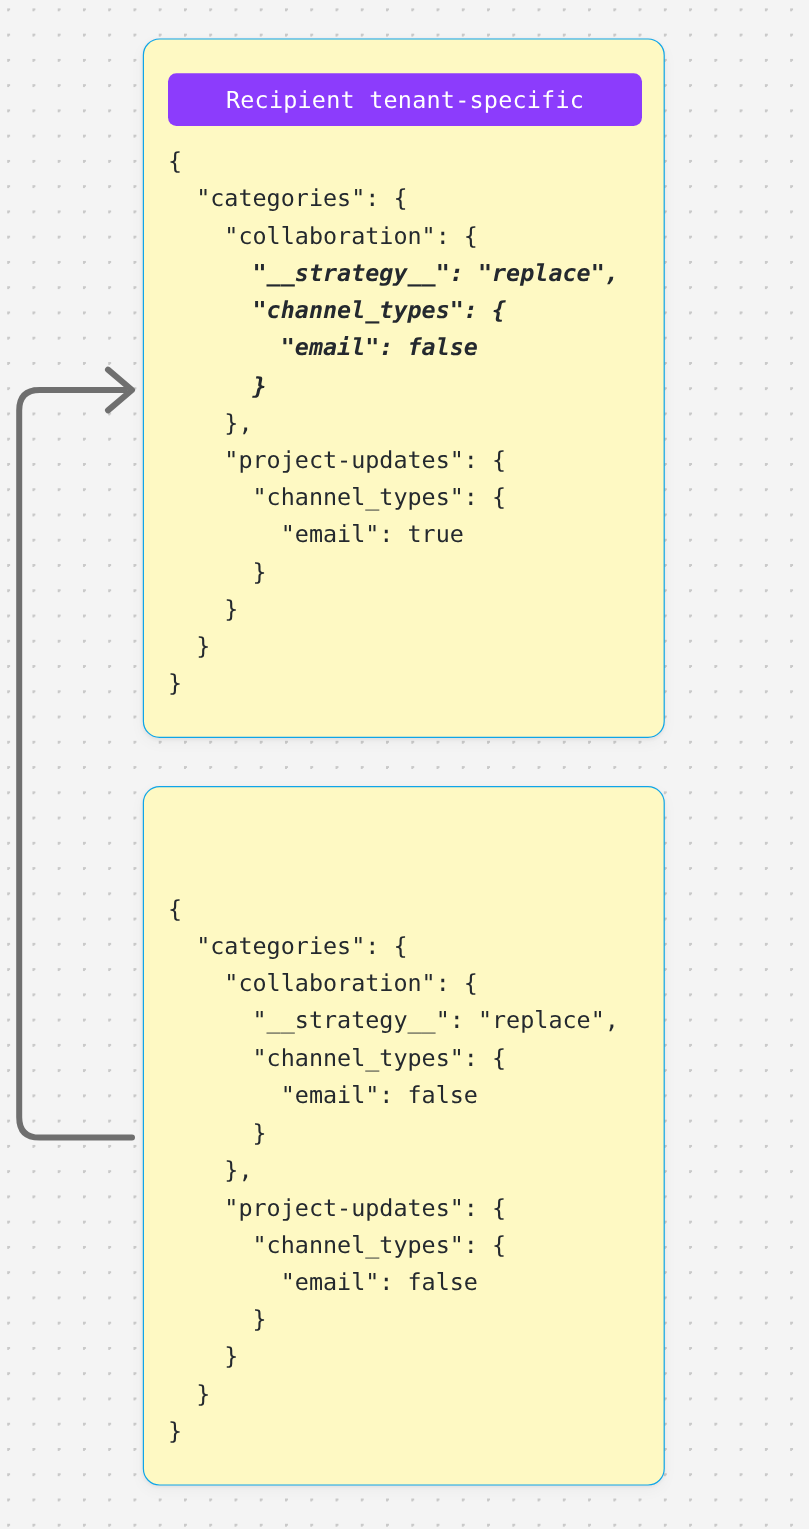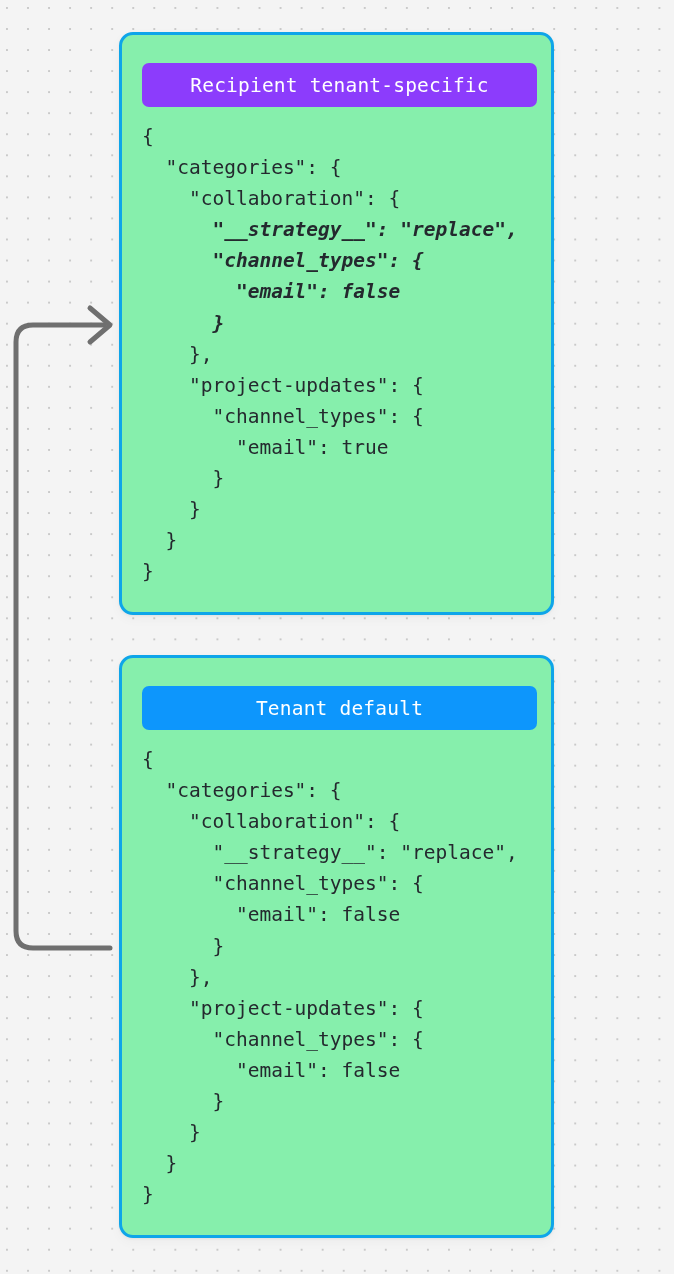--- a/index.html
+++ b/index.html
@@ -31,23 +31,23 @@
     top: 0;
     width: 674px;
     height: 1274px;
     pointer-events: none;
   }
 
   
   .card {
     position: absolute;
     box-sizing: border-box;
-    background: #86efac;
+    background: #fef9c3;
     border-radius: 14px;
-    border: 3px solid #0ea5e9;
+    border: 1px solid #0ea5e9;
     box-shadow: 0 1px 3px rgba(0,0,0,0.055), 0 4px 12px rgba(0,0,0,0.035);
   }
   #card-recipient {
     left: 119px;
     top: 32px;
     width: 435px;
     height: 583px;
   }
   #card-tenant {
     left: 119px;
@@ -104,17 +104,16 @@
     <path d="M 110 948 L 33 948 Q 16 948 16 931 L 16 342 Q 16 325 33 325 L 104 325" fill="none" stroke="#6f6f6f" stroke-width="5" stroke-linecap="round" stroke-linejoin="round"></path>
     <path d="M 90 308 L 110 325 L 90 342" fill="none" stroke="#6f6f6f" stroke-width="5" stroke-linecap="round" stroke-linejoin="round"></path>
   </svg>
 
   <div class="card" id="card-recipient">
     <div class="card-badge" style="background-color: rgb(140, 60, 252); color: rgb(255, 255, 255);">Recipient tenant-specific</div>
     <div class="code-block" id="code-recipient"><span class="code-line">{</span><span class="code-line">  "categories": {</span><span class="code-line">    "collaboration": {</span><span class="code-line hl">      "__strategy__": "replace",</span><span class="code-line hl">      "channel_types": {</span><span class="code-line hl">        "email": false</span><span class="code-line hl">      }</span><span class="code-line">    },</span><span class="code-line">    "project-updates": {</span><span class="code-line">      "channel_types": {</span><span class="code-line">        "email": true</span><span class="code-line">      }</span><span class="code-line">    }</span><span class="code-line">  }</span><span class="code-line">}</span></div>
   </div>
 
   <div class="card" id="card-tenant">
-    <div class="card-badge" style="background-color: rgb(13, 150, 252); color: rgb(255, 255, 255);">Tenant default</div>
     <div class="code-block" id="code-tenant"><span class="code-line">{</span><span class="code-line">  "categories": {</span><span class="code-line">    "collaboration": {</span><span class="code-line">      "__strategy__": "replace",</span><span class="code-line">      "channel_types": {</span><span class="code-line">        "email": false</span><span class="code-line">      }</span><span class="code-line">    },</span><span class="code-line">    "project-updates": {</span><span class="code-line">      "channel_types": {</span><span class="code-line">        "email": false</span><span class="code-line">      }</span><span class="code-line">    }</span><span class="code-line">  }</span><span class="code-line">}</span></div>
   </div>
 
 </div>
 
 </body></html>

